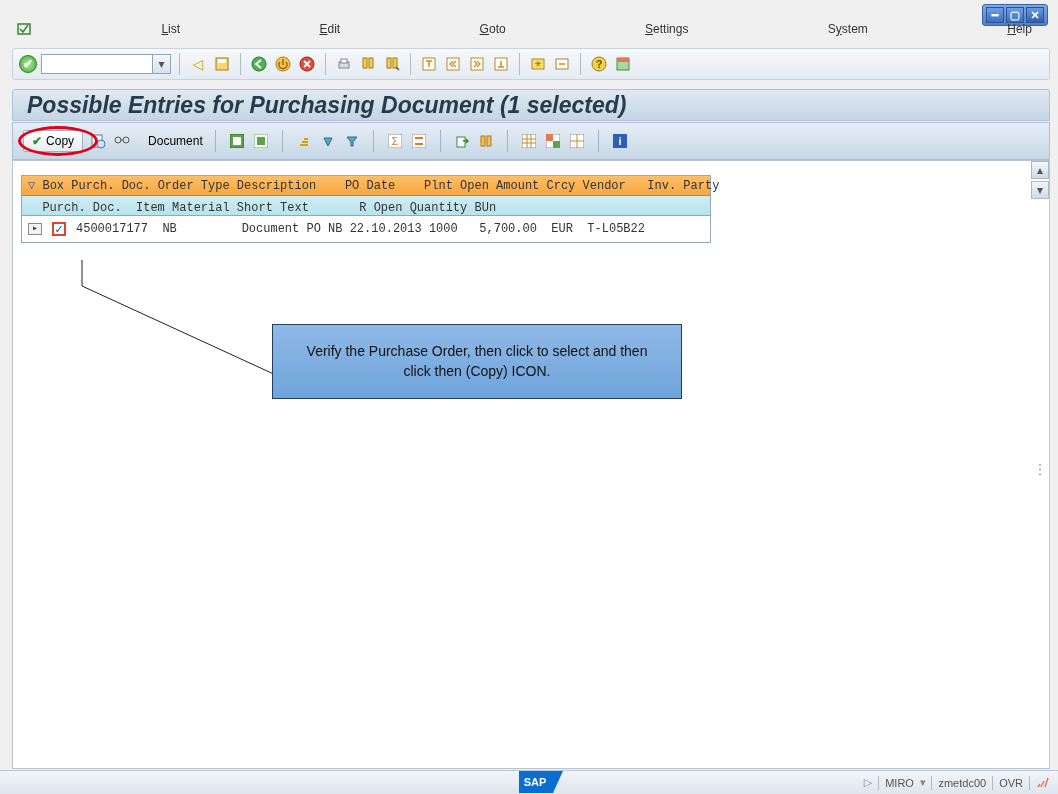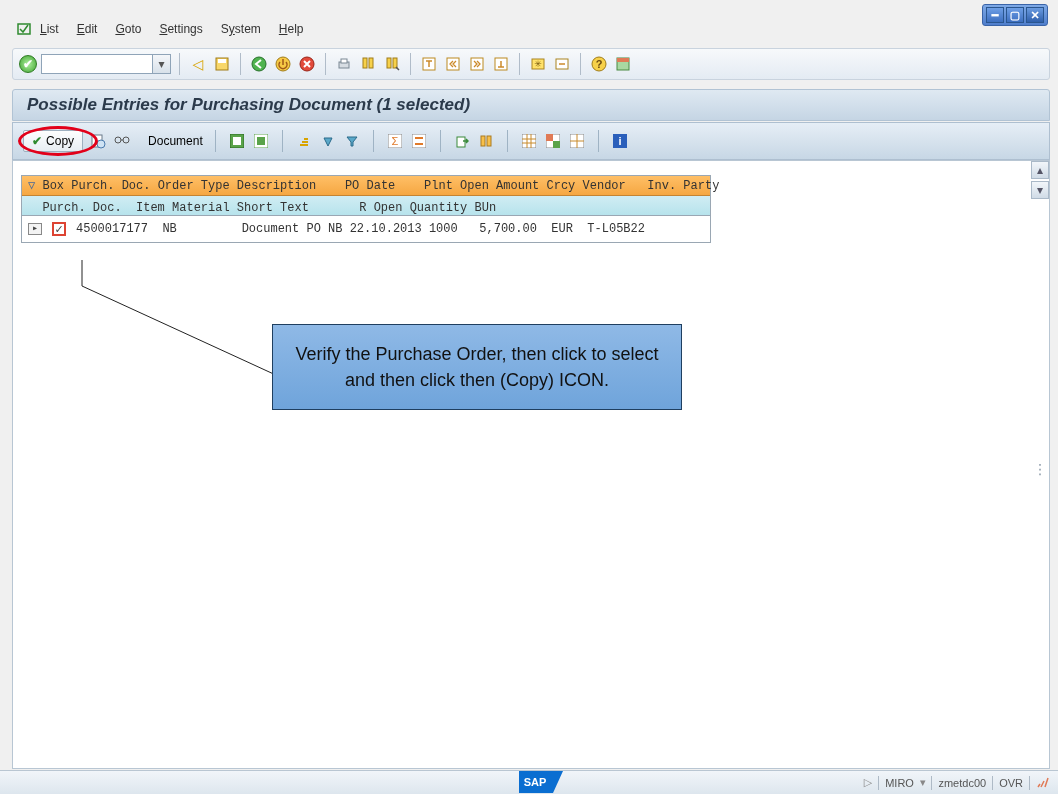--- a/index.html
+++ b/index.html
@@ -33,20 +33,21 @@
   }
   .wc-close { background: linear-gradient(#6a9be0,#2f5fab); }
   
   .menubar {
     position: absolute;
     top: 18px; left: 16px; right: 8px;
     height: 22px;
     display: flex; align-items: center;
     font-size: 12px;
     color: #333;
+    justify-content: space-between;
   }
   .menu-item {
     margin-right: 18px;
     cursor: default;
   }
   .menubar .underline { text-decoration: underline; }
   .menu-green {
     width: 16px; height: 14px; margin-right: 8px;
     display: inline-flex; align-items:center; justify-content:center;
   }
@@ -92,21 +93,21 @@
   
   .titlebar {
     position:absolute;
     top: 89px; left:12px; right:8px;
     height: 32px;
     background: linear-gradient(#dfe9f2,#c5d5e4);
     border:1px solid #b1c3d4;
     border-radius:3px 3px 0 0;
     display:flex; align-items:center;
     padding-left: 14px;
-    font-size: 17px;
+    font-size: 23px;
     font-style: italic;
     font-weight: bold;
     color: #2b3a4b;
   }
   
   .toolbar2 {
     position:absolute;
     top: 122px; left:12px; right:8px;
     height: 38px;
     background: linear-gradient(#e6eef6,#c7d7e5);
@@ -209,21 +210,21 @@
 
   
   .callout-box {
     position:absolute;
     left:272px; top: 324px;
     width: 410px;
     background: linear-gradient(#8fb9e6,#6fa4db);
     border:1px solid #1f3f60;
     padding: 16px 22px;
     font-family: Arial, sans-serif;
-    font-size: 18px;
+    font-size: 14px;
     color:#111;
     text-align:center;
     line-height:1.45;
   }
   .callout-line {
     position:absolute;
     pointer-events:none;
   }
 
   

